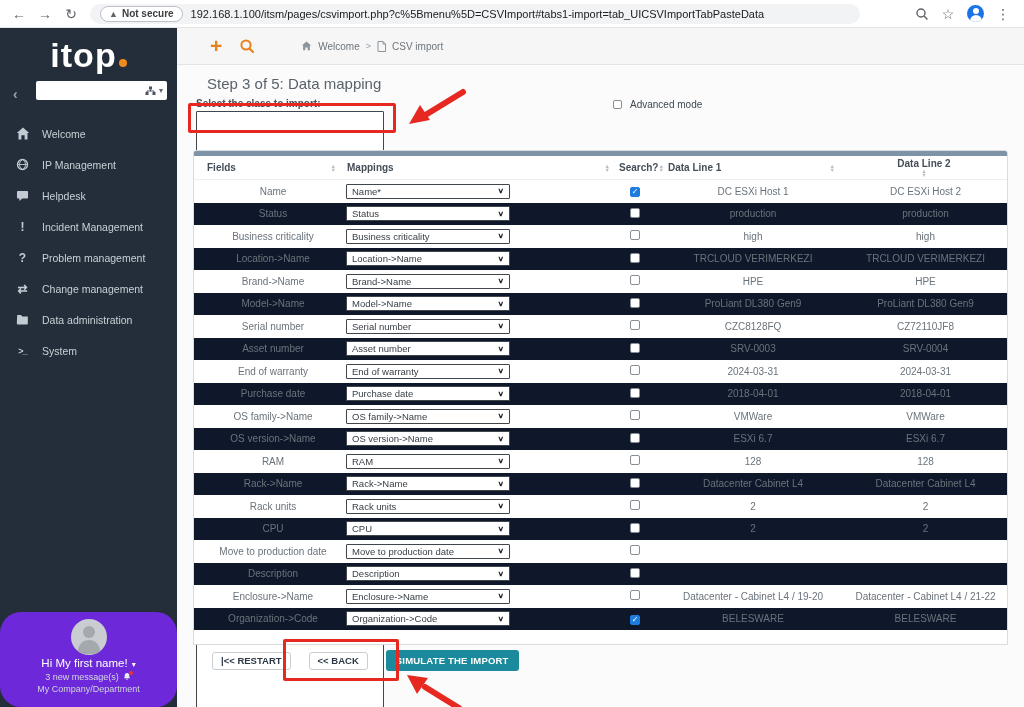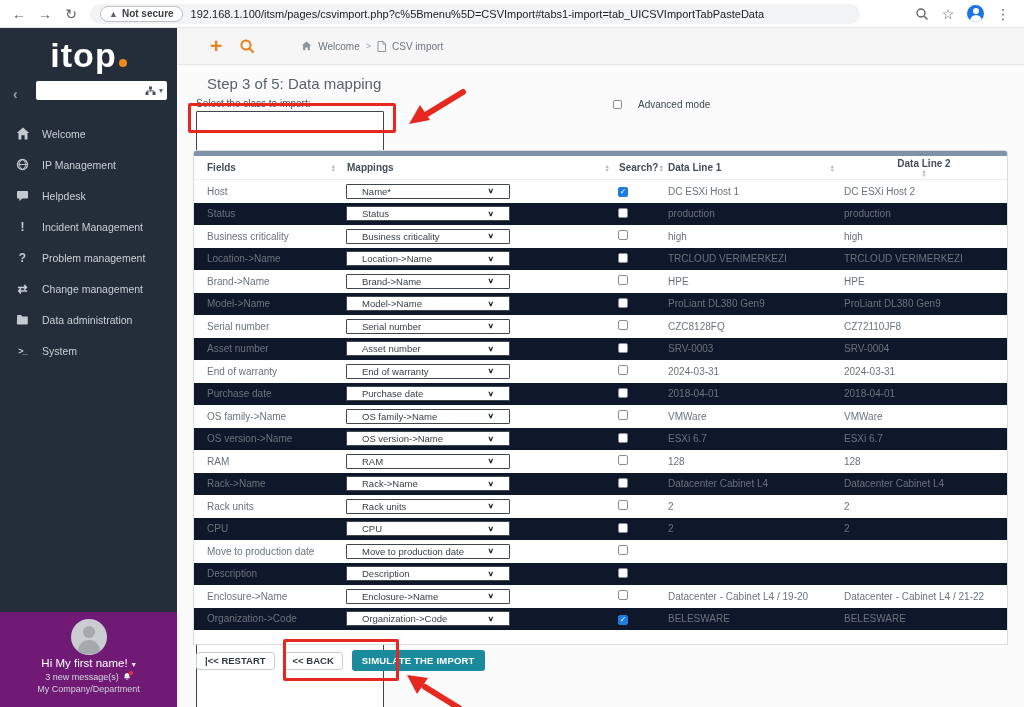--- a/index.html
+++ b/index.html
@@ -44,21 +44,21 @@
   .nav { position:absolute; top:90px; left:0; width:177px; }
   .nav-item { height:31px; display:flex; align-items:center; padding-left:14px;
     cursor:pointer; }
   .nav-icon { width:17px; display:inline-flex; justify-content:center; margin-right:11px;
     color:#c3cad1; }
   .nav-icon svg { display:block; }
   .chic { font-size:12px; font-weight:700; color:#c3cad1; font-style:normal; }
   .chic.term { font-size:9px; letter-spacing:-1px; }
   .nav-label { font-size:10.5px; color:#c9d0d6; }
   .user-block { position:absolute; bottom:0; left:0; width:177px; height:95px;
-    background:#701a75; text-align:center; }
+    background:#6d28d9; text-align:center;border-radius:21px; }
   .avatar { width:36px; height:36px; border-radius:50%; background:#c9cdd1; margin:7px auto 2px;
     overflow:hidden; position:relative; }
   .avatar .head { position:absolute; left:12px; top:7px; width:12px; height:12px;
     border-radius:50%; background:#a4a9ae; }
   .avatar .bod { position:absolute; left:7px; top:21px; width:22px; height:14px;
     border-radius:11px 11px 0 0; background:#a4a9ae; }
   .greeting { color:#fff; font-size:11.5px; }
   .greeting .caret { font-size:8px; margin-left:4px; }
   .msg-line { color:#d4d9dd; font-size:9px; margin-top:3px; display:flex;
     align-items:center; justify-content:center; gap:3px; }
@@ -70,55 +70,55 @@
   .content { position:absolute; top:28px; left:177px; width:847px; height:679px;
     background:#fbfbfb; }
   .toolbar { position:absolute; top:0; left:0; width:847px; height:37px; background:#f6f6f6;
     border-bottom:1px solid #e2e4e6; display:flex; align-items:center; }
   .plus-btn { color:#e8821e; font-size:21px; font-weight:700; margin-left:33px; cursor:pointer; line-height:20px; }
   .search-btn { margin-left:17px; cursor:pointer; display:flex; }
   .breadcrumb { display:flex; align-items:center; gap:6px; margin-left:46px;
     font-size:10px; color:#6d757d; }
   .crumb-sep { color:#9aa2a9; font-size:9px; }
   .page-title { position:absolute; left:30px; top:47px; font-size:15px; color:#59626c; }
-  .class-label { position:absolute; left:19px; top:70px; font-size:10px; font-weight:400;
+  .class-label { position:absolute; left:19px; top:70px; font-size:10px; font-weight:700;
     color:#47505a; }
   .class-select { position:absolute; left:19px; top:83px; width:188px; height:17px; }
   .mock-select { background:#fff; border:1px solid #3f464c; border-radius:1px; height:100%;
-    display:flex; align-items:center; justify-content:space-between; padding:0 15px;
+    display:flex; align-items:center; justify-content:space-between; padding:0 5px;
     font-size:9.5px; color:#3a4147; cursor:pointer; }
   .mock-select .sel-caret { font-weight:700; font-size:9px; color:#1b1f23; transform:scaleY(.8); }
-  .adv-mode { position:absolute; left:436px; top:71px; display:flex; align-items:center; gap:16px; }
+  .adv-mode { position:absolute; left:436px; top:71px; display:flex; align-items:center; gap:8px; }
   .cb { width:10px; height:10px; border:1px solid #878e95; border-radius:2px; background:#fff;
     display:inline-flex; align-items:center; justify-content:center; cursor:pointer;
     font-size:8px; color:#fff; line-height:1; }
   .cb.on { background:#1e7be0; border-color:#1e7be0; }
   .adv-mode .cb { width:9px; height:9px; }
   .adv-mode span { font-size:10px; color:#3f4851; }
   
   .table-wrap { position:absolute; left:16px; top:122px; width:815px; background:#fff;
     border:1px solid #d8dcdf; border-radius:3px 3px 0 0; padding-bottom:14px; }
   .table-topbar { height:5px; background:#7e93a6; border-radius:2px 2px 0 0; }
-  .thead, .trow { display:grid; grid-template-columns:145px 274px 39px 186px 169px; }
+  .thead, .trow { display:grid; grid-template-columns:145px 274px 39px 186px 169px;text-align:center; }
   .thead { height:24px; align-items:center; border-bottom:1px solid #eceeef; }
   .hcell { display:flex; align-items:center; justify-content:space-between;
     font-size:10px; font-weight:700; color:#454e58; padding-right:3px; }
   .sort { display:flex; flex-direction:column; color:#b7bec5; font-size:5.5px;
     line-height:4px; cursor:pointer; font-style:normal; }
   .trow { height:22.5px; align-items:center; font-size:10px; color:#6a737b; }
   .trow.alt { background:#0f172a; }
   .pl-f { padding-left:13px; } .pl-m { padding-left:8px; } .pl-s { padding-left:6px; }
   .pl-1 { padding-left:16px; } .pl-2 { padding-left:6px;flex-direction:column; }
   .cell { overflow:hidden; white-space:nowrap; }
   .row-select { margin-left:7px; width:164px; height:15px; }
   .row-select .mock-select, .row-select.mock-select { height:15px; }
   .cs .cb { margin-left:5px; }
   
   .footer-btns { position:absolute; left:19px; top:622px; display:flex; align-items:center;
-    gap:9px; }
+    gap:18px;padding-left:16px; }
   .btn-outline { height:18px; padding:0 8px; background:#fff; border:1px solid #c9ced2;
     border-radius:3px; font-size:9.5px; font-weight:700; color:#2d3844;
     display:inline-flex; align-items:center; cursor:pointer; font-family:inherit; }
   .btn-teal { height:21px; padding:0 10px; background:#1b8a9c; color:#fff; border:none;
     border-radius:3px; font-size:9.5px; font-weight:700; letter-spacing:.2px;
     cursor:pointer; font-family:inherit; }
   
   .annot { position:absolute; pointer-events:none; }
   .annot-rect { border:3px solid #e62820; border-radius:2px; }
   #rect-class { left:11px; top:75px; width:208px; height:30px; }
@@ -322,21 +322,21 @@
         <div class="hcell pl-2">
           <span>Data Line 2</span>
           <span class="sort">
             <i>▲</i>
             <i>▼</i>
           </span>
         </div>
       </div>
     <div id="tbody">
         <div class="trow">
-          <div class="cell pl-f"><span>Host</span></div>
+          <div class="cell pl-f"><span>Name</span></div>
           <div class="cell">
             <div class="mock-select row-select">
               <span>Name*</span>
               <span class="sel-caret">∨</span>
             </div>
           </div>
           <div class="cell cs"><span class="cb on">✓</span></div>
           <div class="cell pl-1"><span>DC ESXi Host 1</span></div>
           <div class="cell pl-2"><span>DC ESXi Host 2</span></div>
         </div>

